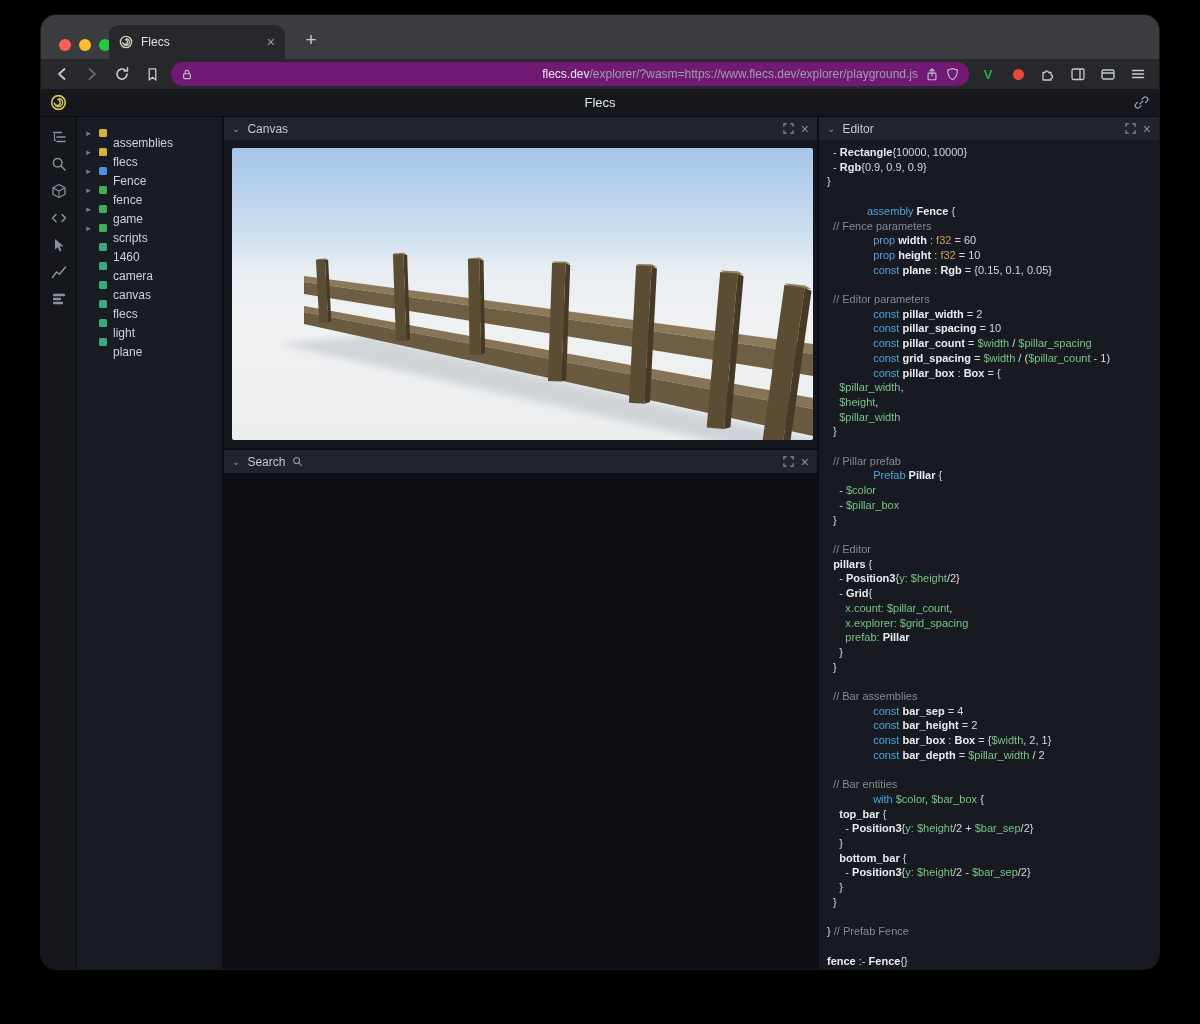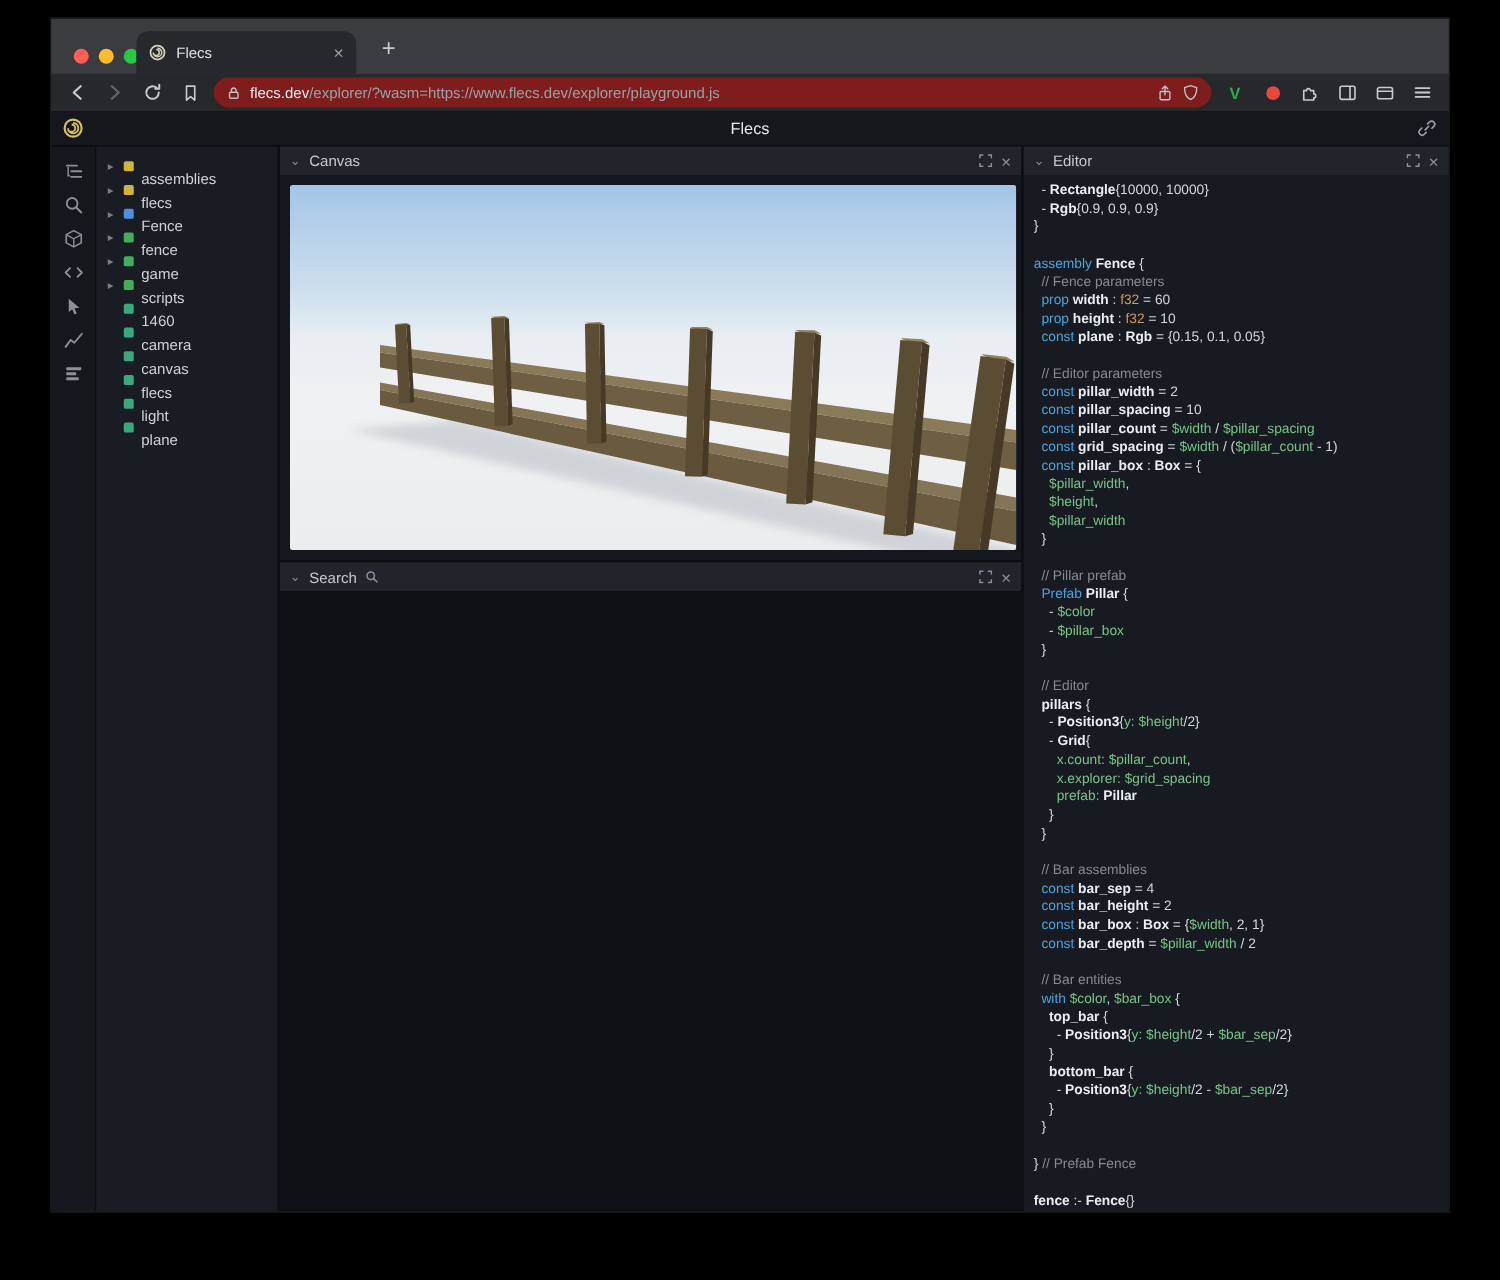--- a/index.html
+++ b/index.html
@@ -1,41 +1,41 @@
 <!DOCTYPE html>
 <html><head>
 <meta charset="utf-8">
 <style>
   * { box-sizing: border-box; margin:0; padding:0; }
   html,body { width:1200px; height:1024px; background:#000; overflow:hidden;
               font-family:"Liberation Sans", sans-serif; }
 
   .window { position:absolute; left:40px; top:14px; width:1120px; height:956px;
-            border-radius:0; background:#27282b; overflow:hidden;
+            border-radius:16px; background:#27282b; overflow:hidden;
             border:1px solid #18181a; box-shadow:0 14px 50px rgba(0,0,0,.65);
             display:flex; flex-direction:column; }
 
   
   .tabstrip { height:44px; background:#3b3c3f; position:relative; flex:none; }
   .lights { position:absolute; left:18px; top:24px; display:flex; gap:8px; }
   .light { width:12px; height:12px; border-radius:50%; }
   .light.red{background:#ff5f57}.light.yellow{background:#febc2e}.light.green{background:#28c840}
   .tab { position:absolute; left:68px; top:10px; width:176px; height:34px; background:#27282b;
          border-radius:10px 10px 0 0; display:flex; align-items:center; padding:0 10px; gap:8px; }
   .tab-title { color:#dfe1e5; font-size:12px; flex:1; white-space:nowrap; overflow:hidden; }
   .tab-close { color:#9aa0a6; font-size:14px; line-height:1; }
   .newtab { position:absolute; left:256px; top:11px; color:#c8cacd; font-size:19px; width:28px; height:28px;
             display:flex; align-items:center; justify-content:center; }
 
   
   .toolbar { height:30px; background:#27282b; display:flex; align-items:center;
              padding:0 10px; gap:8px; flex:none; }
   .navbtn { width:22px; height:22px; display:flex; align-items:center; justify-content:center; flex:none; }
-  .omnibox { flex:1; height:24px; background:#7f1d1d; border-radius:12px; display:flex;
-             align-items:center; padding:0 10px; gap:7px; min-width:0; }
+  .omnibox { flex:1; height:24px; background:#701a75; border-radius:12px; display:flex;
+             align-items:center; padding:0 10px; gap:7px; min-width:0;text-align:right; }
   .url { font-size:12px; white-space:nowrap; overflow:hidden; flex:1; min-width:0; }
   .url .dom { color:#e8eaed; }
   .url .path { color:#9aa0a6; }
   .ext-v { color:#27b04a; font-weight:bold; font-size:13px; }
   .ext-dot { width:11px; height:11px; border-radius:50%; background:#e5483c; }
 
   
   .app { flex:1; display:flex; flex-direction:column; background:#0c0e12; min-height:0; }
   .app-header { height:28px; background:#15171c; position:relative; flex:none;
                 display:flex; align-items:center; border-bottom:1px solid #0a0c0f; }
@@ -69,21 +69,21 @@
   .canvas-body svg { display:block; border-radius:2px; }
   .search-panel { flex:1; display:flex; flex-direction:column; min-height:0; background:#14171d; }
   .search-body { flex:1; background:#0d0f14; }
 
   .editor-panel { width:340px; flex:none; display:flex; flex-direction:column; min-width:0;
                   background:#14171d; margin-left:2px; }
   .editor-body { flex:1; overflow:hidden; background:#171a20; padding:5px 0 0 8px; }
   .cline { white-space:pre; font-family:Liberation Sans, sans-serif;
            font-size:11px; line-height:14.7px; }
   .tok-df { color:#d4d8de; }
-  .tok-kw { color:#4fa3dd; }
+  .tok-kw { color:#4fa3dd;margin-left:40px; }
   .tok-bd { color:#eaedf2; font-weight:bold; }
   .tok-var { color:#77c489; }
   .tok-cm { color:#848b93;text-align:right; }
   .tok-ty { color:#d19a5f; }
 </style>
 </head>
 <body>
 
 <div class="window">
 

